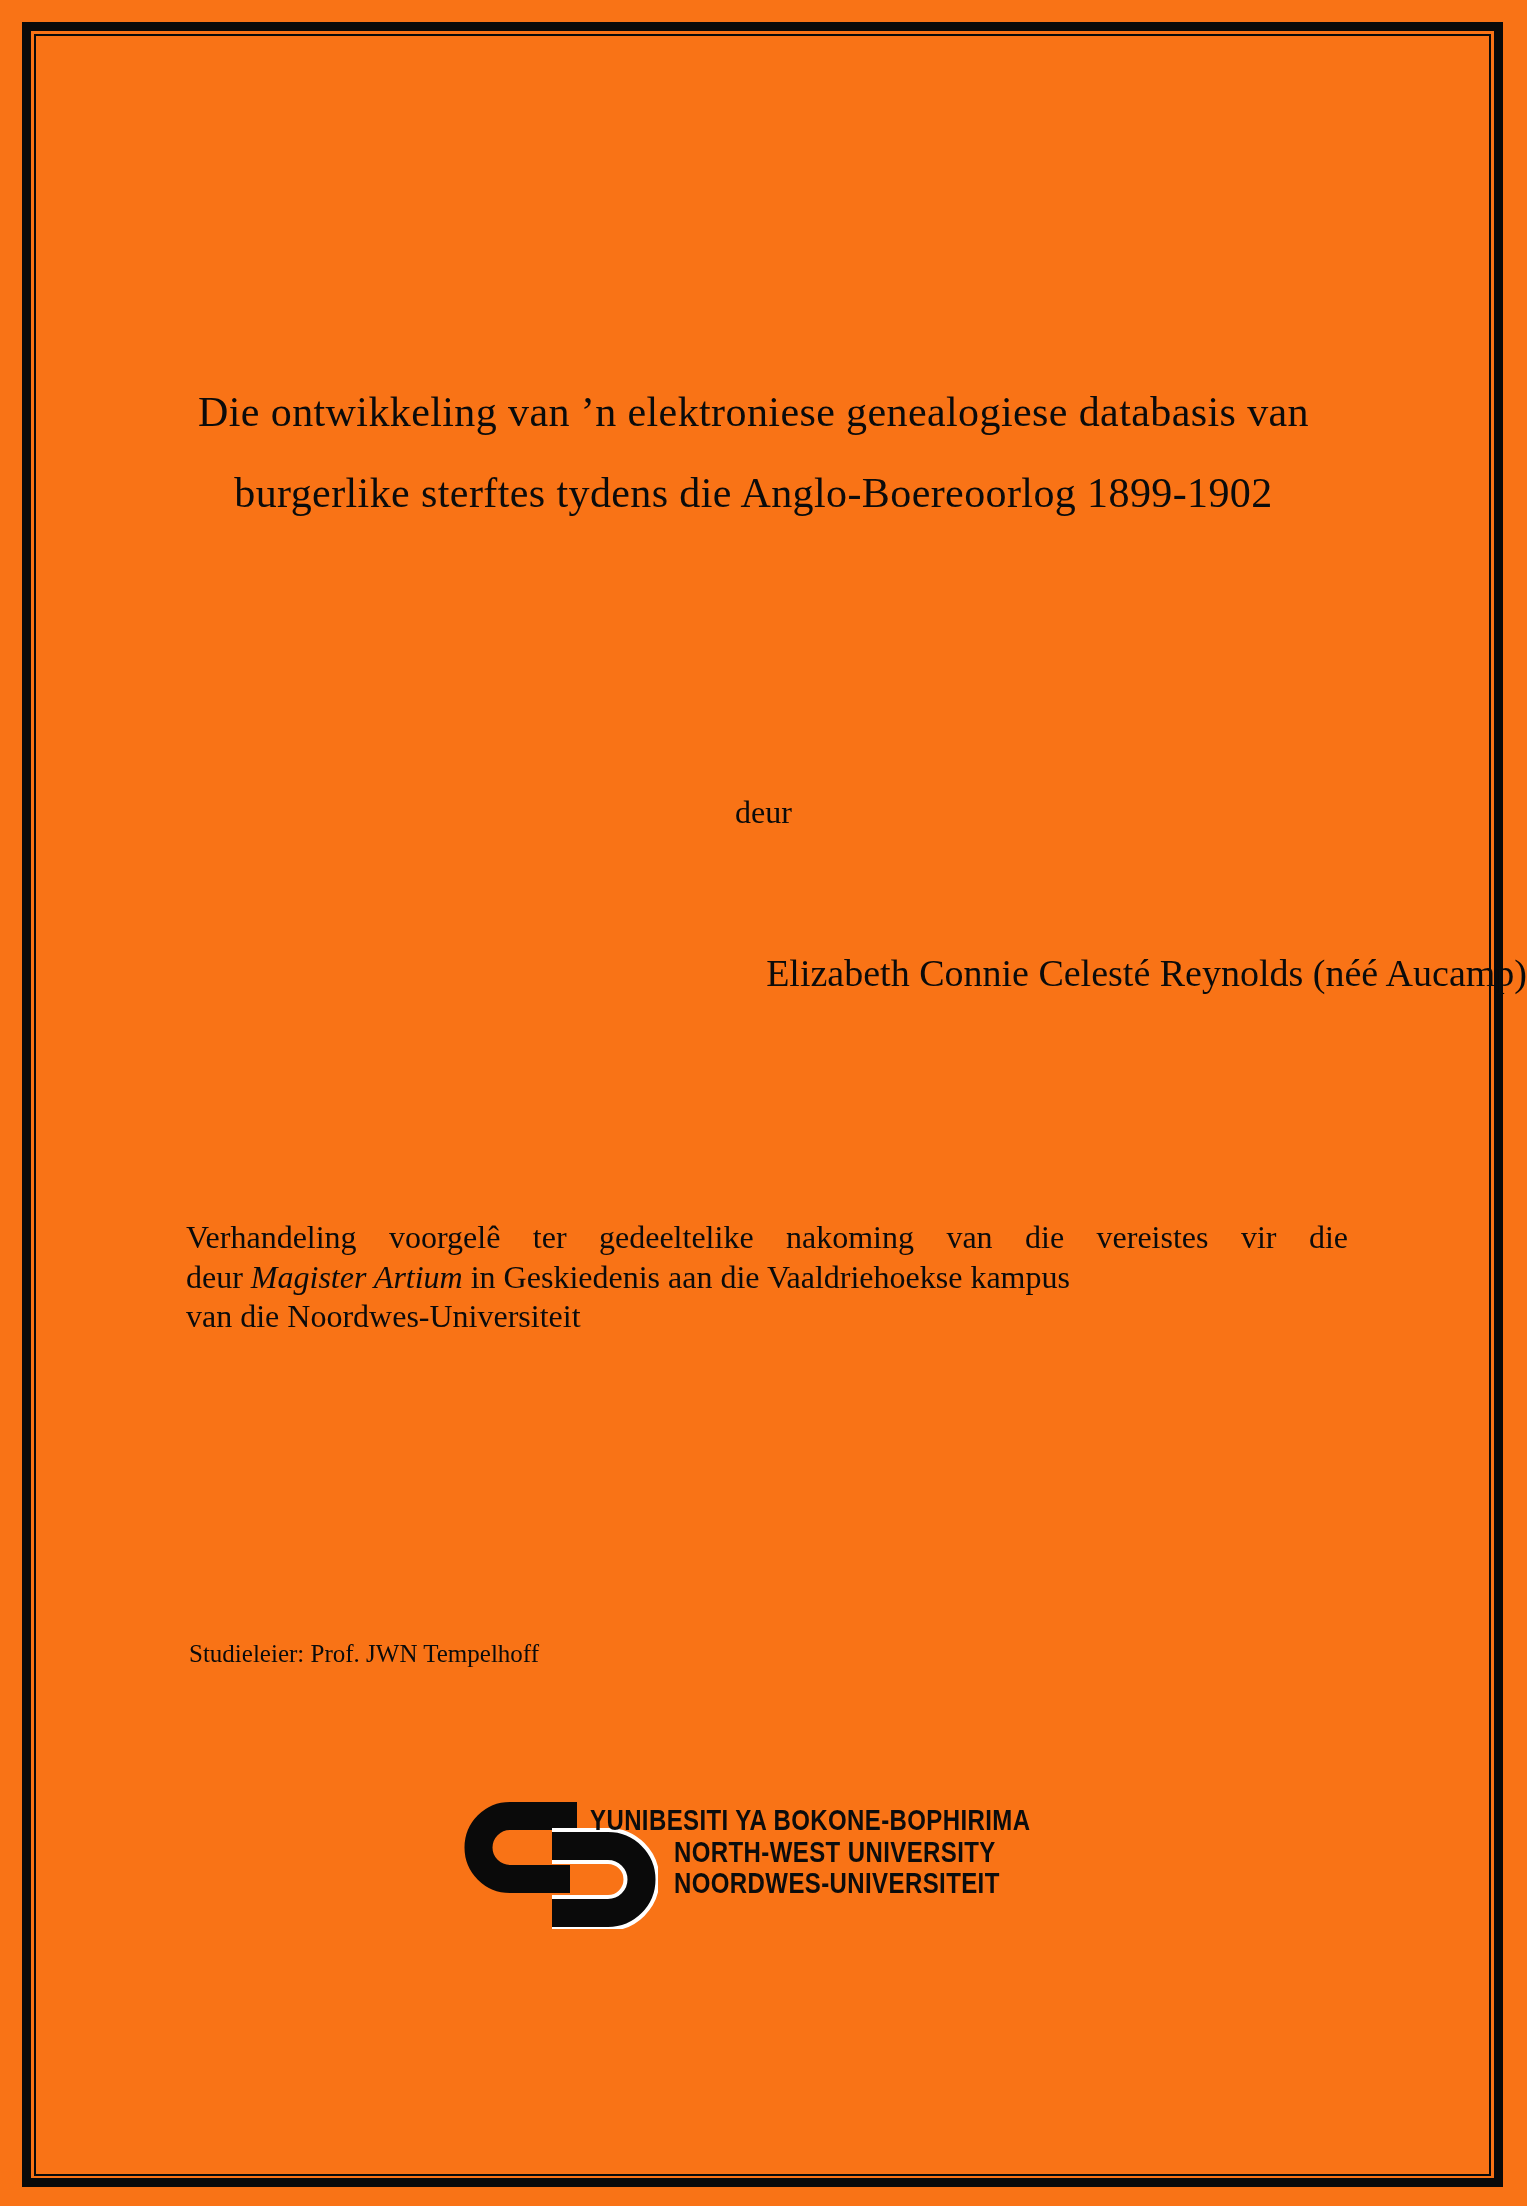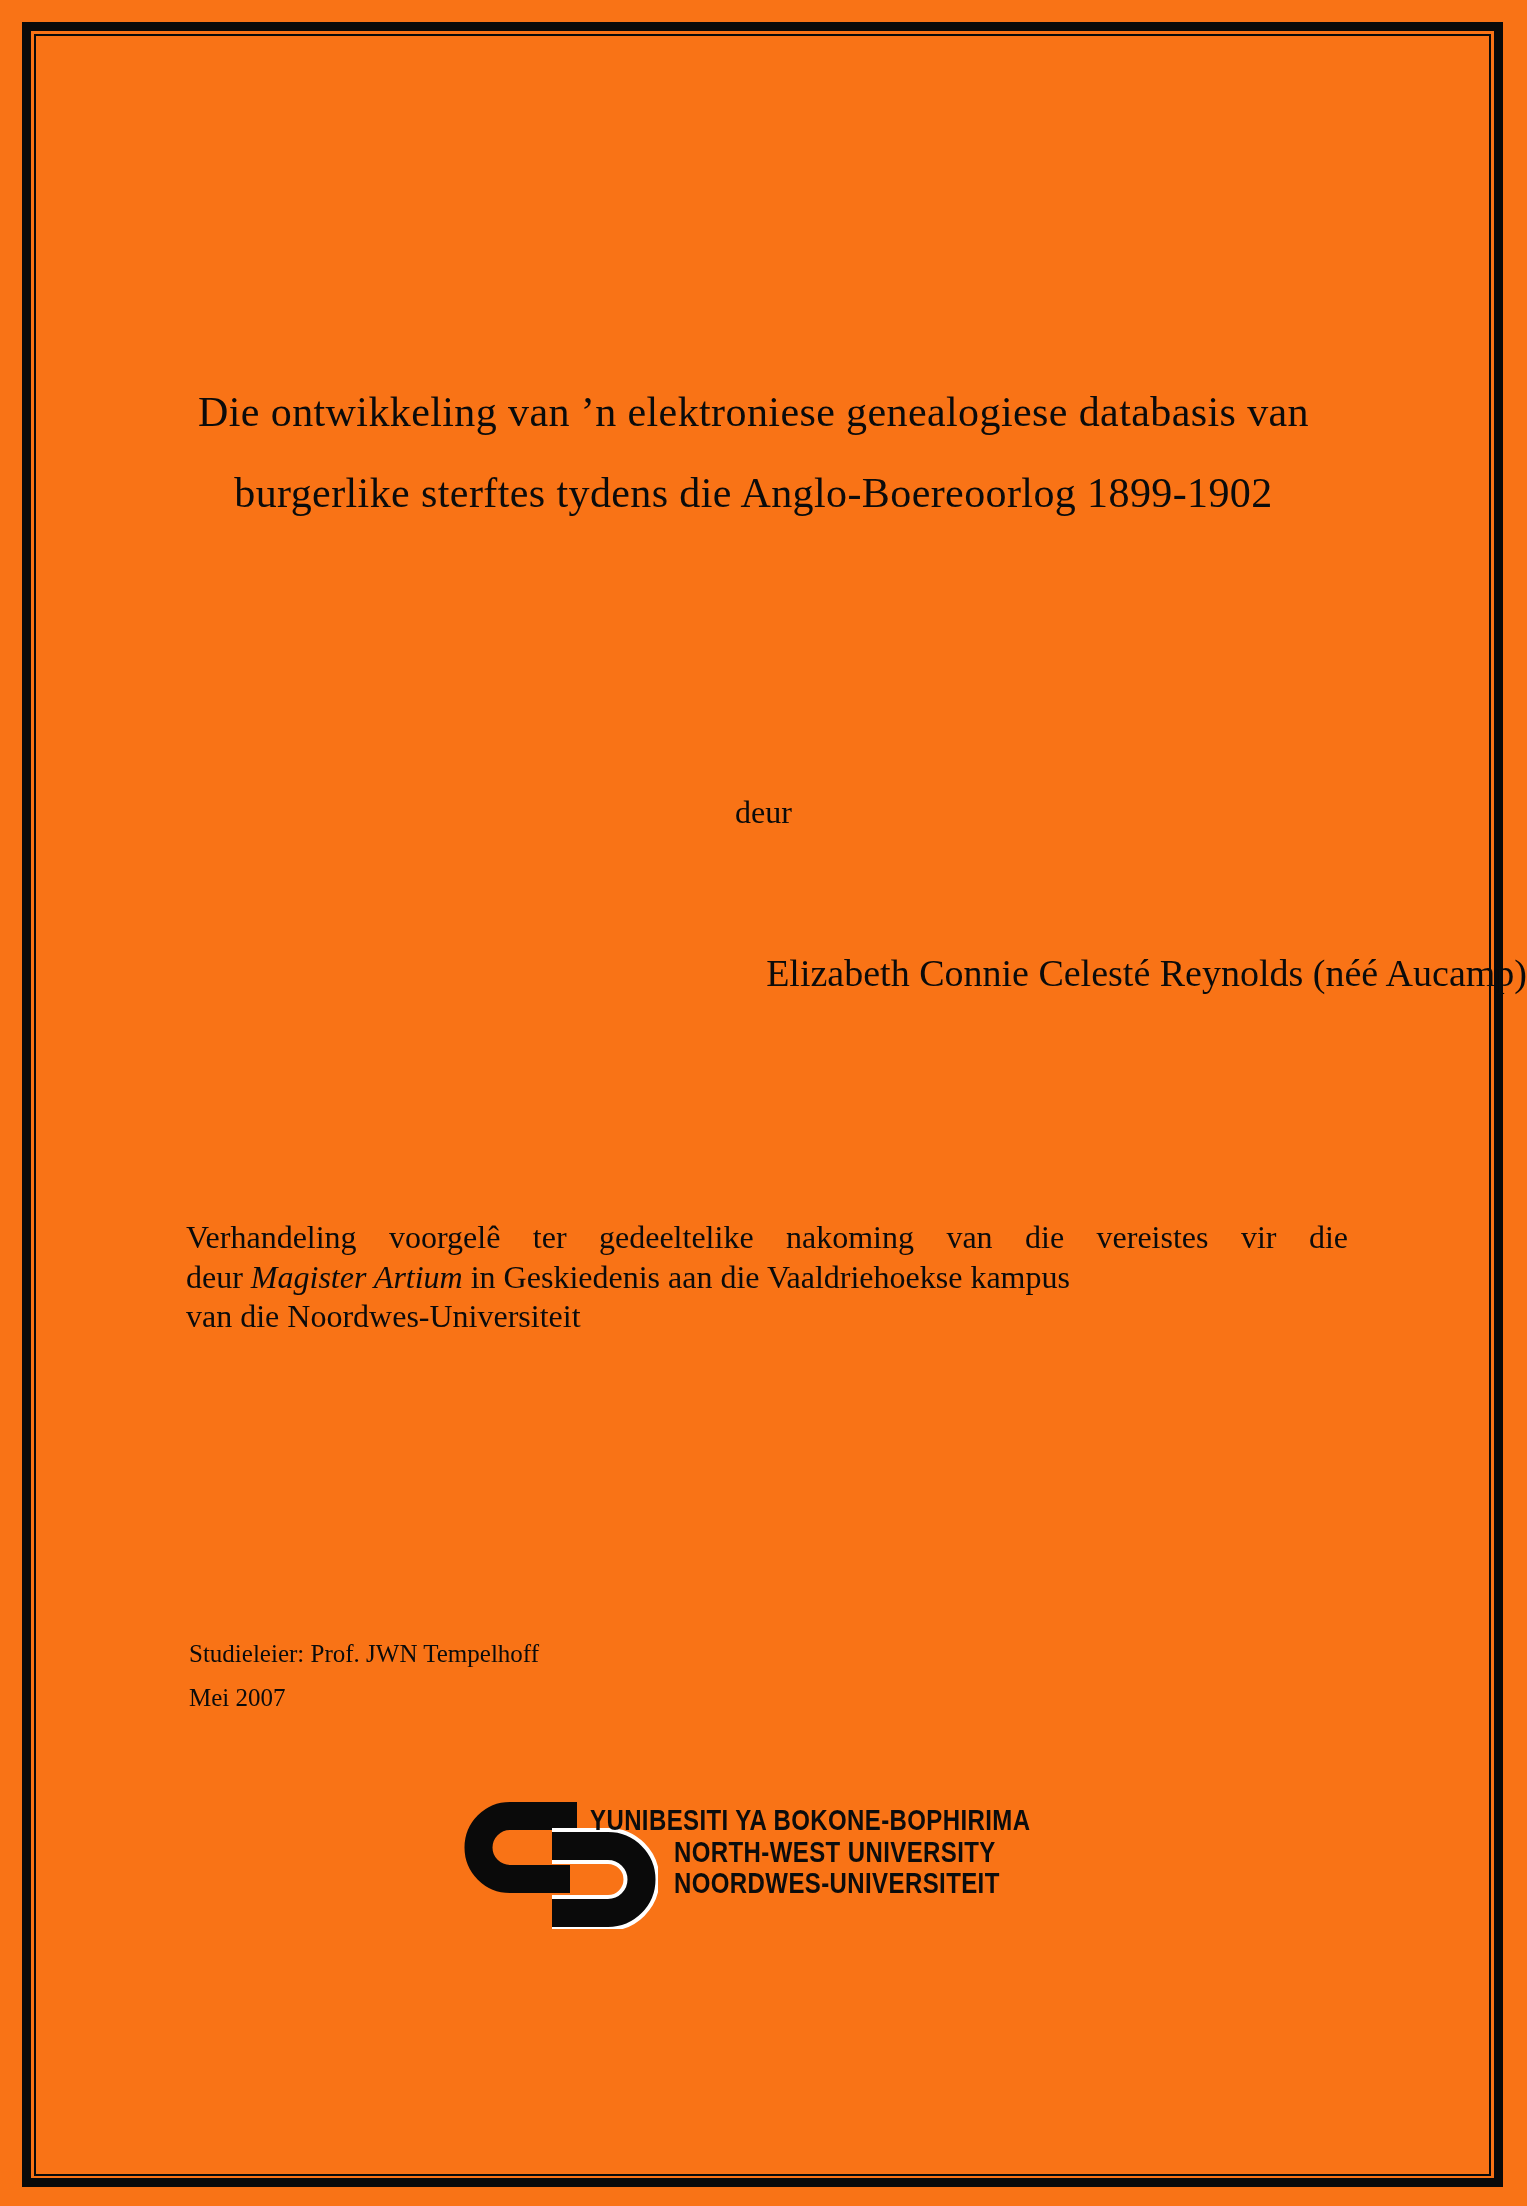--- a/index.html
+++ b/index.html
@@ -112,21 +112,20 @@
   <div class="author-name">Elizabeth Connie Celesté Reynolds (néé Aucamp)</div>
 
   <div class="statement">
     <div class="justified">Verhandeling voorgelê ter gedeeltelike nakoming van die vereistes vir die</div>
     <div><span>deur </span><span class="italic">Magister Artium</span><span> in Geskiedenis aan die Vaaldriehoekse kampus</span></div>
     <div>van die Noordwes-Universiteit</div>
   </div>
 
   <div class="supervisor-block">
     <div>Studieleier: Prof. JWN Tempelhoff</div>
-    <div>Mei 2007</div>
   </div>
 
   <svg class="logo-mark" viewBox="0 0 196 130" xmlns="http://www.w3.org/2000/svg" aria-hidden="true">
 
     <path d="M 115 17 L 48 17 A 31.5 31.5 0 0 0 48 80 L 108 80" fill="none" stroke="#0a0a0a" stroke-width="28" stroke-linecap="butt"></path>
 
     <path d="M 90 47 L 146 47 A 33.5 33.5 0 0 1 146 114 L 90 114" fill="none" stroke="#ffffff" stroke-width="36" stroke-linecap="butt"></path>
 
     <path d="M 90 47 L 146 47 A 33.5 33.5 0 0 1 146 114 L 90 114" fill="none" stroke="#0a0a0a" stroke-width="28" stroke-linecap="butt"></path>
   </svg>

